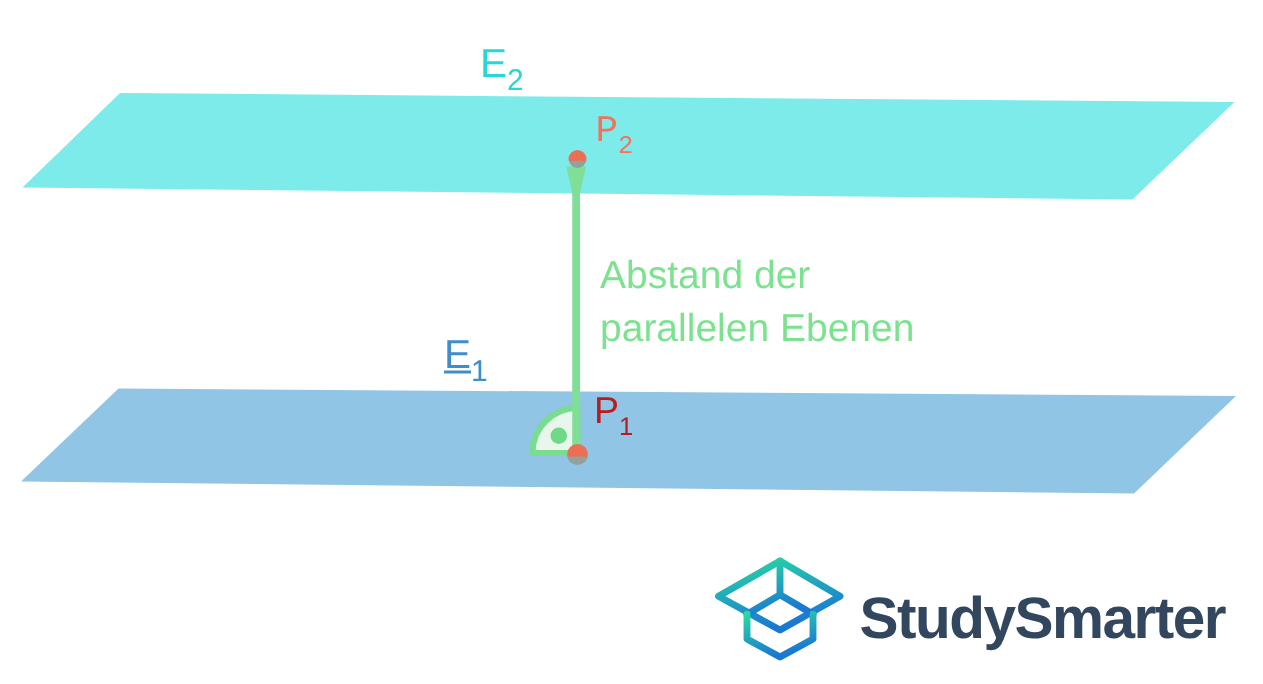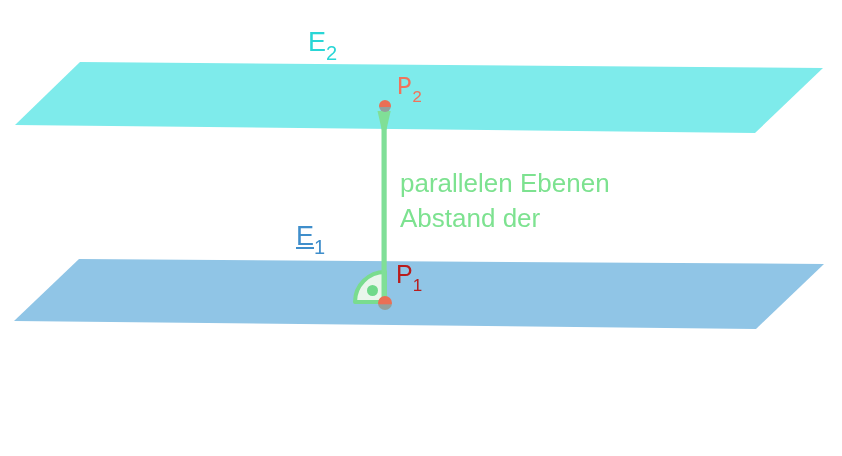--- a/index.html
+++ b/index.html
@@ -9,21 +9,21 @@
     height: 456px;
     background: #ffffff;
     overflow: hidden;
     font-family: "Liberation Sans", sans-serif;
   }
   .canvas svg.scene { position: absolute; left: 0; top: 0; }
 
   .lbl { position: absolute; line-height: 1; white-space: nowrap; }
   .lbl .sub { position: relative; display: inline-block; }
 
-  .lbl-e2 { left: 308px; top: 29px; font-size: 27px; color: #29d6d6; }
+  .lbl-e2 { left: 320px; top: 29px; font-size: 27px; color: #29d6d6; }
   .lbl-e1 { left: 296px; top: 223px; font-size: 27px; color: #3f8ecb; text-decoration: underline; }
   .lbl-e2 .sub, .lbl-e1 .sub { font-size: 20px; top: 9px; }
 
   .lbl-p2 { left: 397px; top: 75px; font-size: 25px; color: #f0735c; font-family: Liberation Mono, monospace; }
   .lbl-p1 { left: 396px; top: 262px; font-size: 25px; color: #b91c1c; }
   .lbl-p2 .sub, .lbl-p1 .sub { font-size: 17px; top: 8px; }
 
   .annotation {
     position: absolute;
     left: 400px; top: 166px;
@@ -76,18 +76,35 @@
 
   <div class="lbl lbl-e2"><span>E</span><span class="sub">2</span></div>
 
   <div class="lbl lbl-e1"><span>E</span><span class="sub">1</span></div>
 
   <div class="lbl lbl-p2"><span>P</span><span class="sub">2</span></div>
 
   <div class="lbl lbl-p1"><span>P</span><span class="sub">1</span></div>
 
   <div class="annotation">
+    <div>Abstand der</div>
     <div>parallelen Ebenen</div>
-    <div>Abstand der</div>
   </div>
 
+  <div class="brand">
+    <svg width="96" height="80" viewBox="0 0 96 80">
+      <defs>
+        <linearGradient id="logoGrad" x1="0" y1="0" x2="0.35" y2="1">
+          <stop offset="0%" stop-color="#29d8a4"></stop>
+          <stop offset="100%" stop-color="#1a78d3"></stop>
+        </linearGradient>
+      </defs>
+      <g fill="none" stroke="url(#logoGrad)" stroke-width="4.6" stroke-linejoin="round" stroke-linecap="round">
+        <path d="M50,6 L90,29.5 L50,52 L9,29.5 Z"></path>
+        <path d="M50,6 L50,28.5 M50,28.5 L28,41.5 M50,28.5 L72,41.5"></path>
+        <path d="M28,41.5 L28,58 L50,70 L72,58 L72,41.5"></path>
+        <path d="M50,52 L50,70"></path>
+      </g>
+    </svg>
+    <div class="wordmark">StudySmarter</div>
+  </div>
 
 </div>
 
 </body></html>

